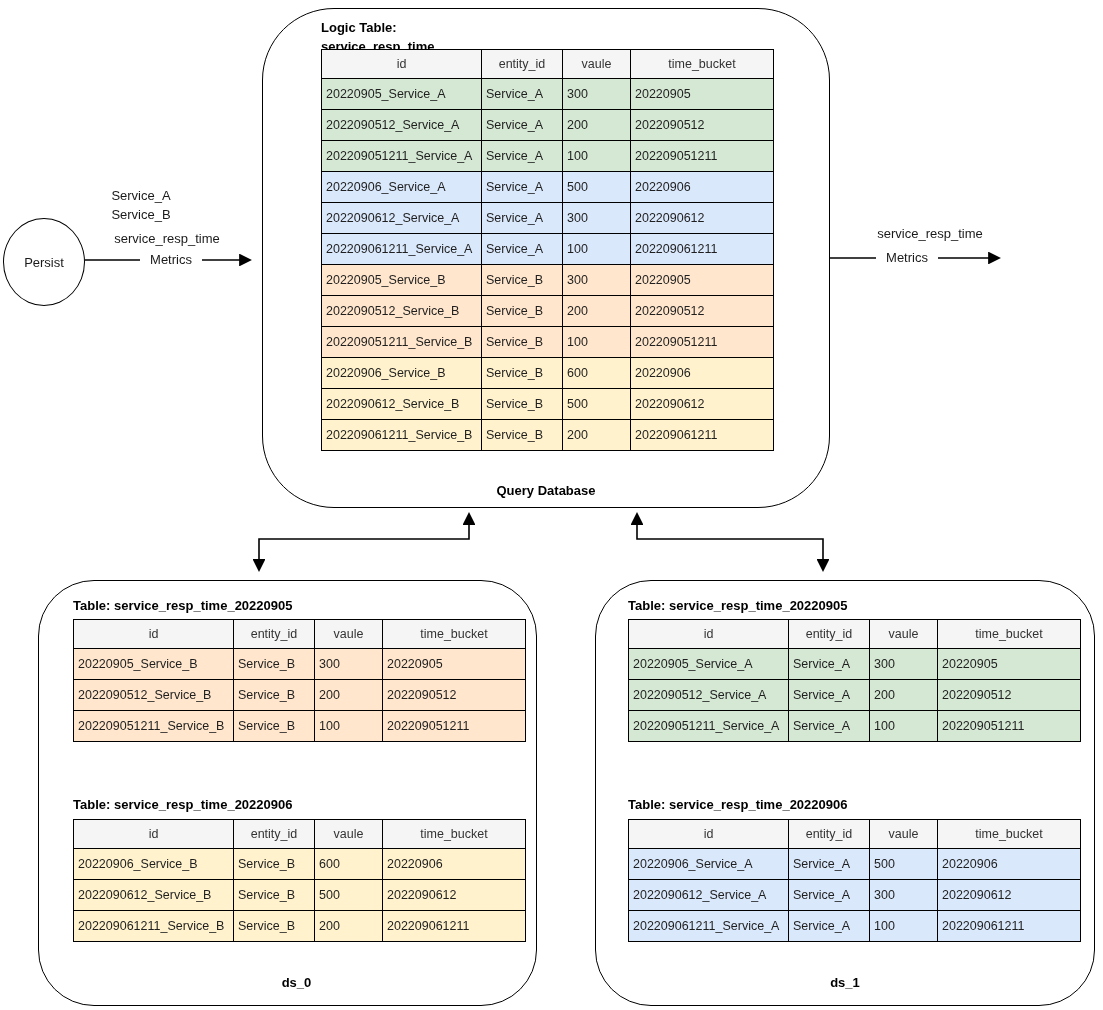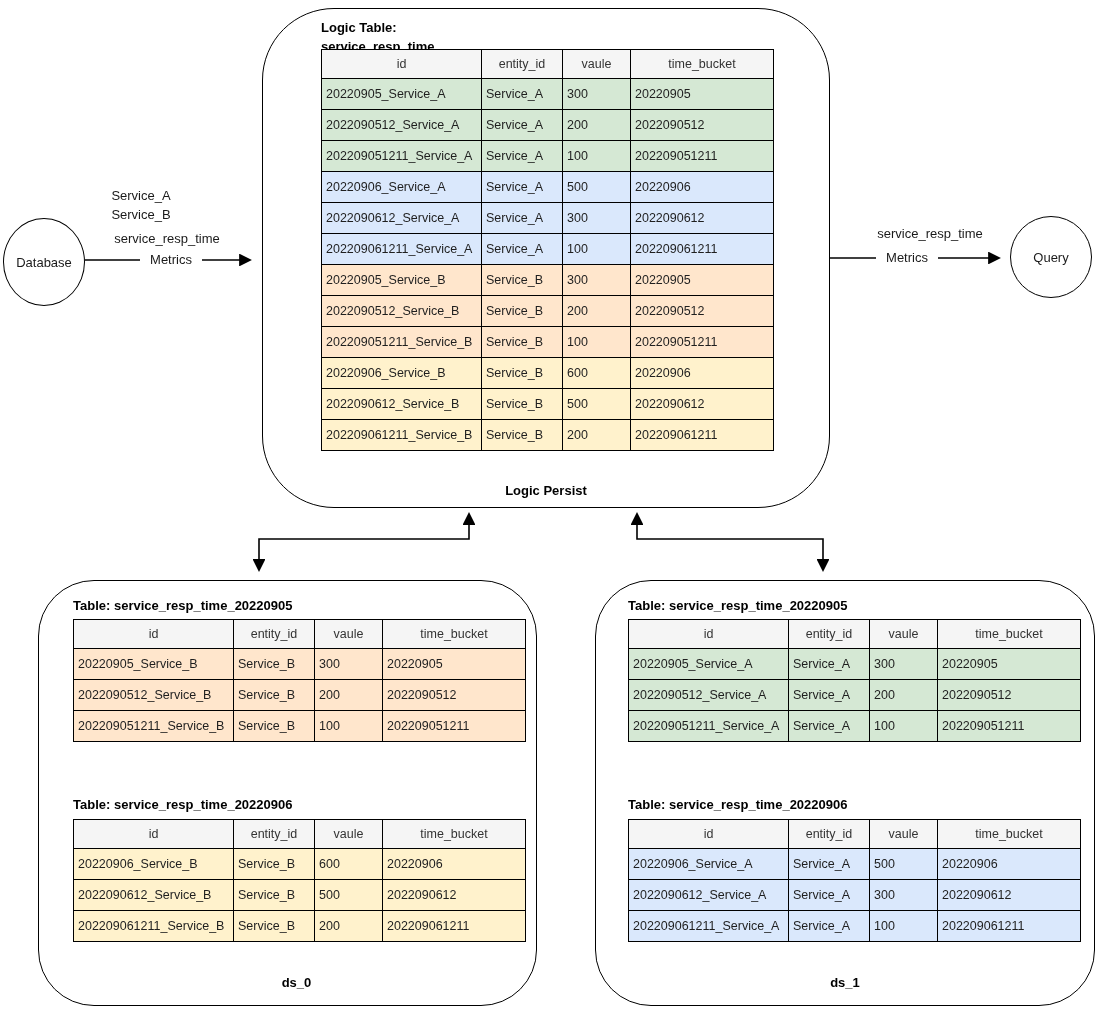--- a/index.html
+++ b/index.html
@@ -47,26 +47,23 @@
         <path d="M0,0 L10,5 L0,10 z" fill="#000"></path>
       </marker>
     </defs>
     <path d="M85,260 L250,260" stroke="#000" stroke-width="1.6" fill="none" marker-end="url(#arrow)"></path>
     <path d="M830,258 L999,258" stroke="#000" stroke-width="1.6" fill="none" marker-end="url(#arrow)"></path>
     <path d="M469,514 L469,539 L259,539 L259,570" stroke="#000" stroke-width="1.6" fill="none" marker-start="url(#arrow)" marker-end="url(#arrow)"></path>
     <path d="M637,514 L637,539 L823,539 L823,570" stroke="#000" stroke-width="1.6" fill="none" marker-start="url(#arrow)" marker-end="url(#arrow)"></path>
   </svg>
 
   <div class="node-ellipse" style="left:3px; top:218px; width:82px; height:88px;">
-    <span>Database</span>
-  </div>
-
-  <div class="node-ellipse" style="left:1010px; top:216px; width:82px; height:82px;">
-    <span>Query</span>
-  </div>
+    <span>Persist</span>
+  </div>
+
 
   <div class="edge-label" style="left:91px; top:186px; width:100px; line-height:19px;">
     <div>Service_A</div>
     <div>Service_B</div>
   </div>
   <div class="edge-label" style="left:82px; top:231px; width:170px;">service_resp_time</div>
   <div class="edge-label on-line" style="left:140px; top:252px; width:60px;">Metrics</div>
 
   <div class="edge-label" style="left:845px; top:226px; width:170px;">service_resp_time</div>
   <div class="edge-label on-line" style="left:876px; top:250px; width:60px;">Metrics</div>
@@ -159,21 +156,21 @@
             <td style="background: rgb(255, 242, 204);">2022090612</td>
           </tr>
           <tr>
             <td style="background: rgb(255, 242, 204);">202209061211_Service_B</td>
             <td style="background: rgb(255, 242, 204);">Service_B</td>
             <td style="background: rgb(255, 242, 204);">200</td>
             <td style="background: rgb(255, 242, 204);">202209061211</td>
           </tr>
         </tbody>
       </table>
-    <div class="box-caption" style="left:0; right:0; top:474px;">Logic Persist</div>
+    <div class="box-caption" style="left:0; right:0; top:474px;">Query Database</div>
   </div>
 
   <div class="shape-box" style="left:38px; top:580px; width:499px; height:426px; border-radius:56px;">
     <div class="box-title" style="left:34px; top:15px;">Table: service_resp_time_20220905</div>
     <table class="dtable" style="left:34px; top:38px;">
         <colgroup>
           <col style="width: 160px;">
           <col style="width: 81px;">
           <col style="width: 68px;">
           <col style="width: 143px;">

